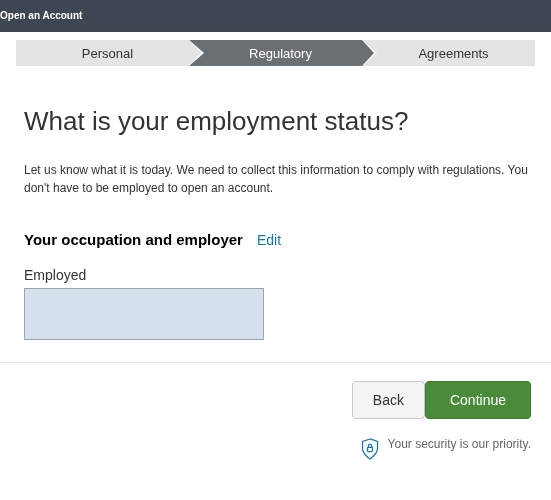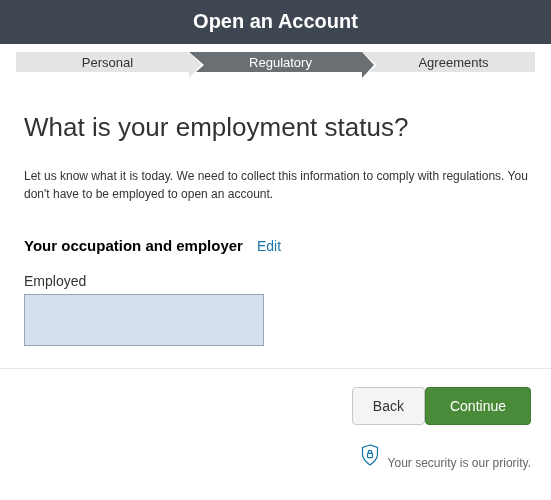--- a/index.html
+++ b/index.html
@@ -7,32 +7,32 @@
     font-family: -apple-system, BlinkMacSystemFont, "Segoe UI", Helvetica, Arial, sans-serif;
     background: #fff;
     width: 551px;
     height: 500px;
     overflow: hidden;
     color: #333;
   }
   .header-bar {
     background: #3e4751;
     color: #fff;
-    text-align: center;
+    text-align: left;
     font-weight: 600;
-    font-size: 20px;
+    font-size: 10px;
     padding: 10px 0 11px 0;
   }
   .steps-wrap {
     padding: 8px 16px 0 16px;
   }
   .steps {
     display: flex;
     width: 100%;
-    height: 20px;
+    height: 26px;
   }
   .step {
     position: relative;
     flex: 1;
     background: #e4e4e4;
     color: #333;
     font-size: 13px;
     display: flex;
     align-items: center;
     justify-content: center;
@@ -137,21 +137,21 @@
     color: #333;
   }
   .btn-continue {
     background: #4a8b3a;
     border: 1px solid #3f7a31;
     color: #fff;
     padding: 10px 24px;
   }
   .security-row {
     display: flex;
-    align-items: flex-end;
+    align-items: flex-start;
     justify-content: flex-end;
     gap: 8px;
     margin-top: 18px;
     font-size: 12px;
     color: #666;
   }
   .security-row svg {
     width: 20px;
     height: 24px;
   }

